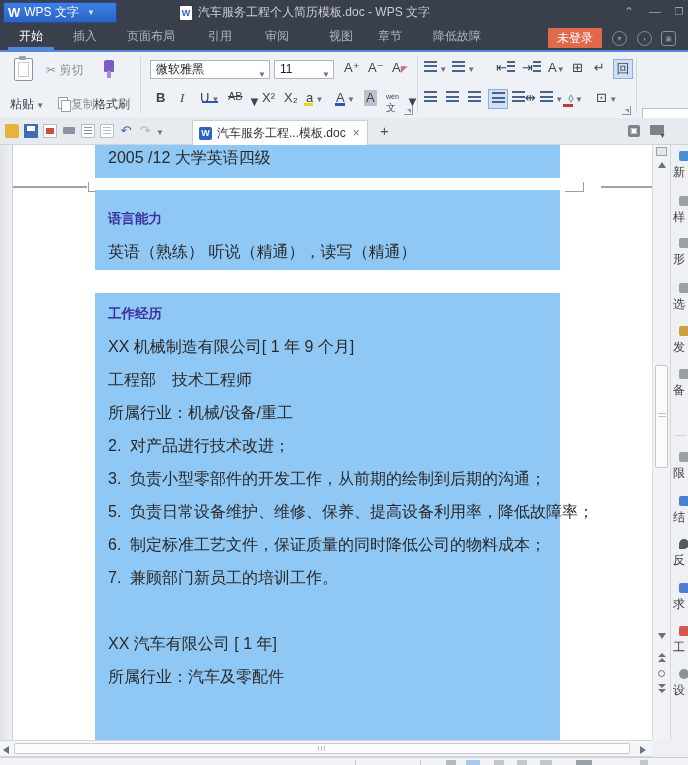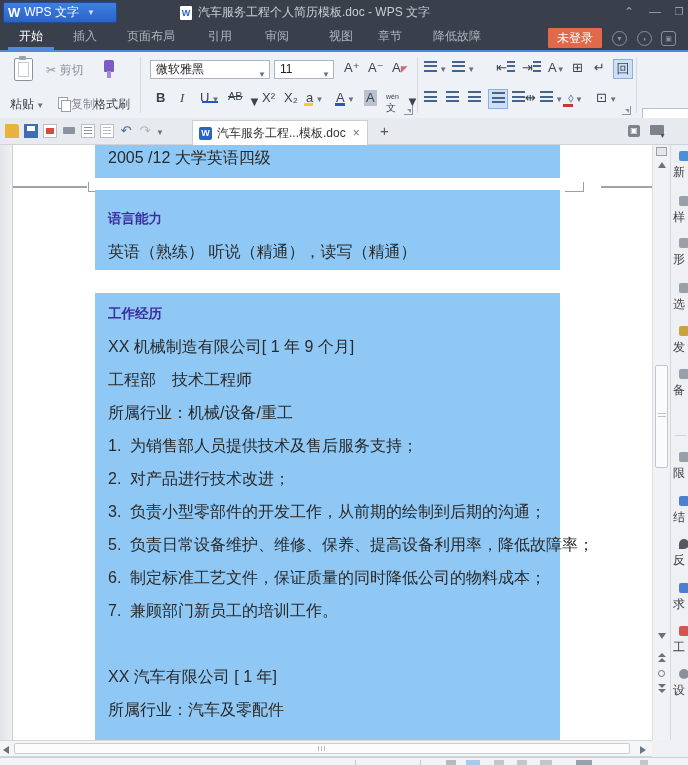--- a/index.html
+++ b/index.html
@@ -248,21 +248,20 @@
       <div class="block" style="top:45px;height:80px;">
         <div class="dline dhead" style="padding-top:2px;margin-top:10px;">语言能力</div>
         <div class="dline">英语（熟练） 听说（精通），读写（精通）</div>
       </div>
 
       <div class="block" style="top:148px;height:470px;">
         <div class="dline dhead" style="padding-top:4px;">工作经历</div>
         <div class="dline">XX 机械制造有限公司[ 1 年 9 个月]</div>
         <div class="dline">工程部　技术工程师</div>
         <div class="dline">所属行业：机械/设备/重工</div>
-        <div class="dline"><span class="num">1.</span><span>为销售部人员提供技术及售后服务支持；</span></div>
         <div class="dline"><span class="num">2.</span><span>对产品进行技术改进；</span></div>
         <div class="dline"><span class="num">3.</span><span>负责小型零部件的开发工作，从前期的绘制到后期的沟通；</span></div>
         <div class="dline"><span class="num">5.</span><span>负责日常设备维护、维修、保养、提高设备利用率，降低故障率；</span></div>
         <div class="dline"><span class="num">6.</span><span>制定标准工艺文件，保证质量的同时降低公司的物料成本；</span></div>
         <div class="dline"><span class="num">7.</span><span>兼顾部门新员工的培训工作。</span></div>
         <div class="dline"></div>
         <div class="dline">XX 汽车有限公司 [ 1 年]</div>
         <div class="dline">所属行业：汽车及零配件</div>
       </div>
     </div>

